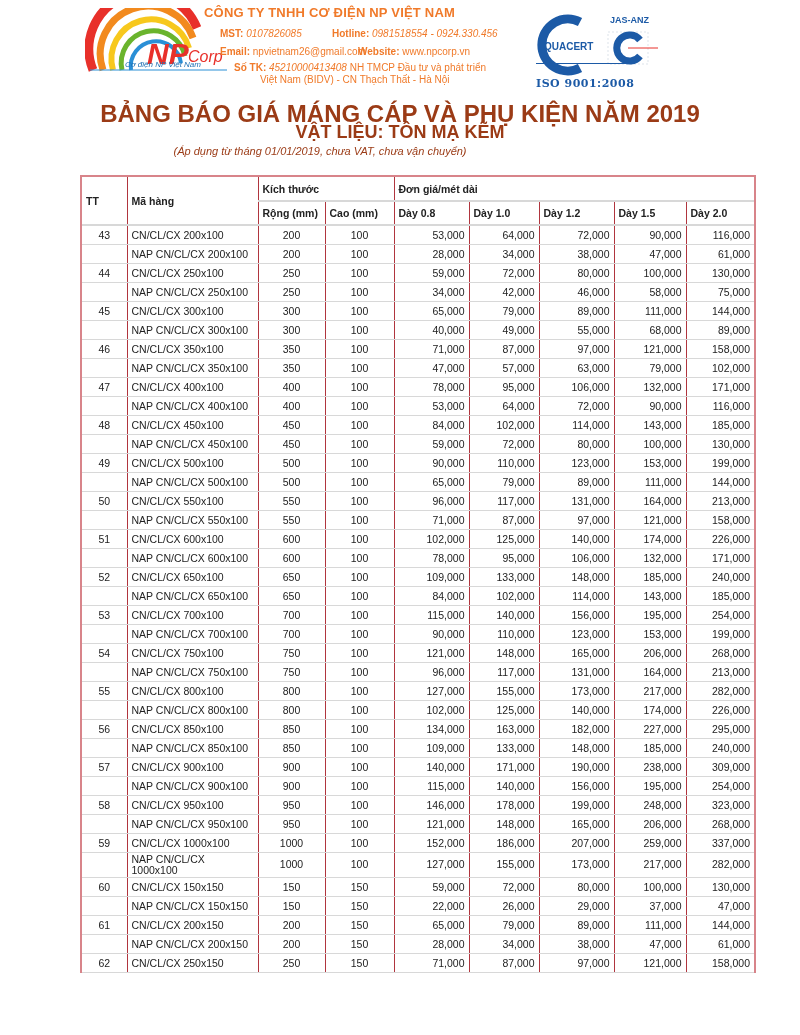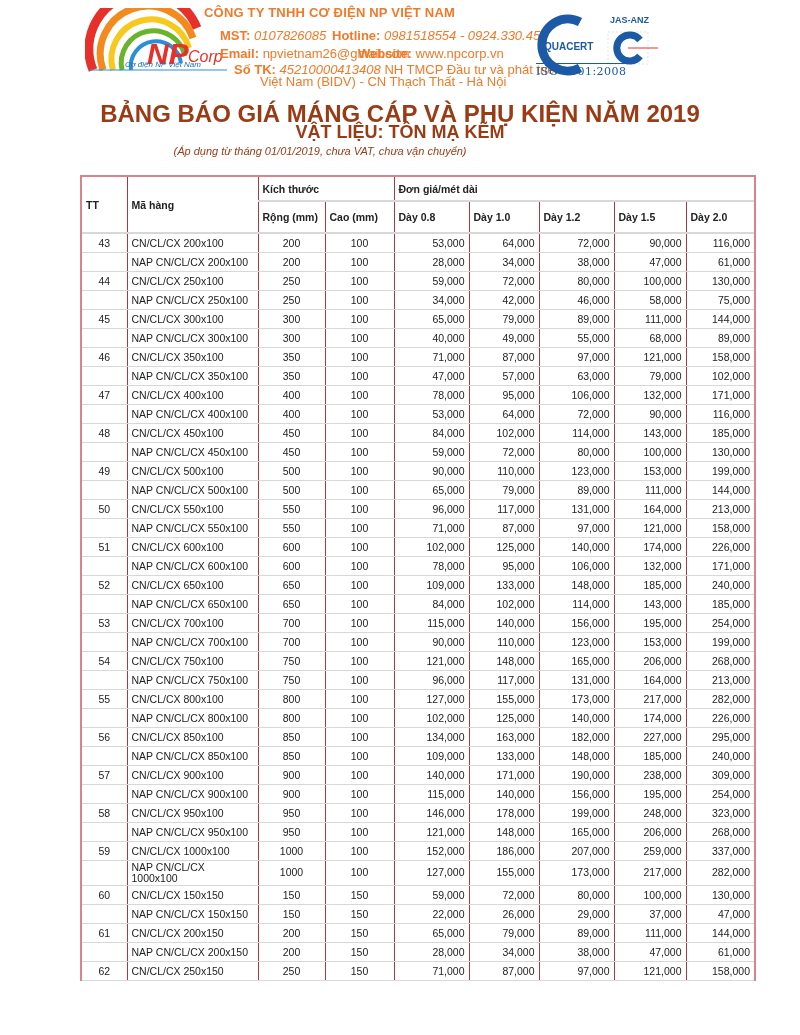--- a/index.html
+++ b/index.html
@@ -4,40 +4,40 @@
 <style>
   html, body { margin: 0; padding: 0; background: #ffffff; }
   body { width: 800px; height: 1035px; position: relative; overflow: hidden; font-family: "Liberation Sans", sans-serif; color: #222; }
 
   
   .letterhead { position: absolute; left: 0; top: 0; width: 800px; height: 90px; }
   .logo { position: absolute; left: 85px; top: 8px; width: 145px; height: 70px; }
   .logo-tagline { position: absolute; left: 125px; top: 60px; font-size: 8px; color: #1c6fb3; font-style: italic; white-space: nowrap; }
   .company { position: absolute; left: 190px; top: 5px; width: 340px; }
   .company-name { position: absolute; left: 14px; top: 0; font-size: 13px; font-weight: bold; color: #f07a2a; white-space: nowrap; letter-spacing: 0.2px; }
-  .info-line { position: absolute; font-size: 13px; color: #f07a2a; white-space: nowrap; }
+  .info-line { position: absolute; font-size: 10px; color: #f07a2a; white-space: nowrap; }
   .info-line b { font-weight: bold; }
   .info-line i { font-style: italic; }
   .cert { position: absolute; left: 528px; top: 10px; width: 135px; height: 70px; }
-  .cert-iso { position: absolute; left: 536px; top: 63px; font-family: "DejaVu Serif", serif; font-weight: normal; font-size: 11px; color: #1c5aa6; letter-spacing: 0.5px; border-top: 1.5px solid #1c5aa6; padding-top: 1px; white-space: nowrap; }
+  .cert-iso { position: absolute; left: 536px; top: 63px; font-family: "DejaVu Serif", serif; font-weight: bold; font-size: 11px; color: #1c5aa6; letter-spacing: 0.5px; border-top: 1.5px solid #1c5aa6; padding-top: 13px; white-space: nowrap; }
   .cert-jas { position: absolute; left: 610px; top: 15px; font-size: 9px; color: #1c5aa6; font-weight: bold; }
 
   
   .title { position: absolute; left: 0; width: 800px; text-align: center; color: #9b3b16; font-weight: bold; }
   .title1 { top: 100px; font-size: 24px; }
   .title2 { top: 122px; font-size: 18px; }
   .subtitle { position: absolute; top: 145px; left: 0; width: 640px; text-align: center; font-size: 11px; font-style: italic; color: #9b3b16; }
 
   
   .table-wrap { position: absolute; left: 80px; top: 175px; width: 676px; border: 2px solid #d8848a; border-bottom: none; box-sizing: border-box; }
   table { border-collapse: collapse; width: 100%; table-layout: fixed; font-size: 10.5px; }
   th, td { padding: 0 4px; height: 19px; border-bottom: 1.5px solid #d8d8d8; border-left: 1.5px solid #b0353e; border-right: 1.5px solid #b0353e; box-sizing: border-box; white-space: nowrap; }
   th { font-weight: bold; text-align: left; border-bottom: 2px solid #d8d8d8; background: #fff; }
   th.top { height: 24px; }
-  th.sub { height: 32px; }
+  th.sub { height: 24px; }
   td.c { text-align: center; }
   td.r { text-align: right; }
   td.l { text-align: left; }
   td.wrap { white-space: normal; line-height: 11px; height: 25px; }
   tr > *:first-child { border-left: none; }
   tr > *:last-child { border-right: none; }
 </style>
 </head>
 <body>
 

